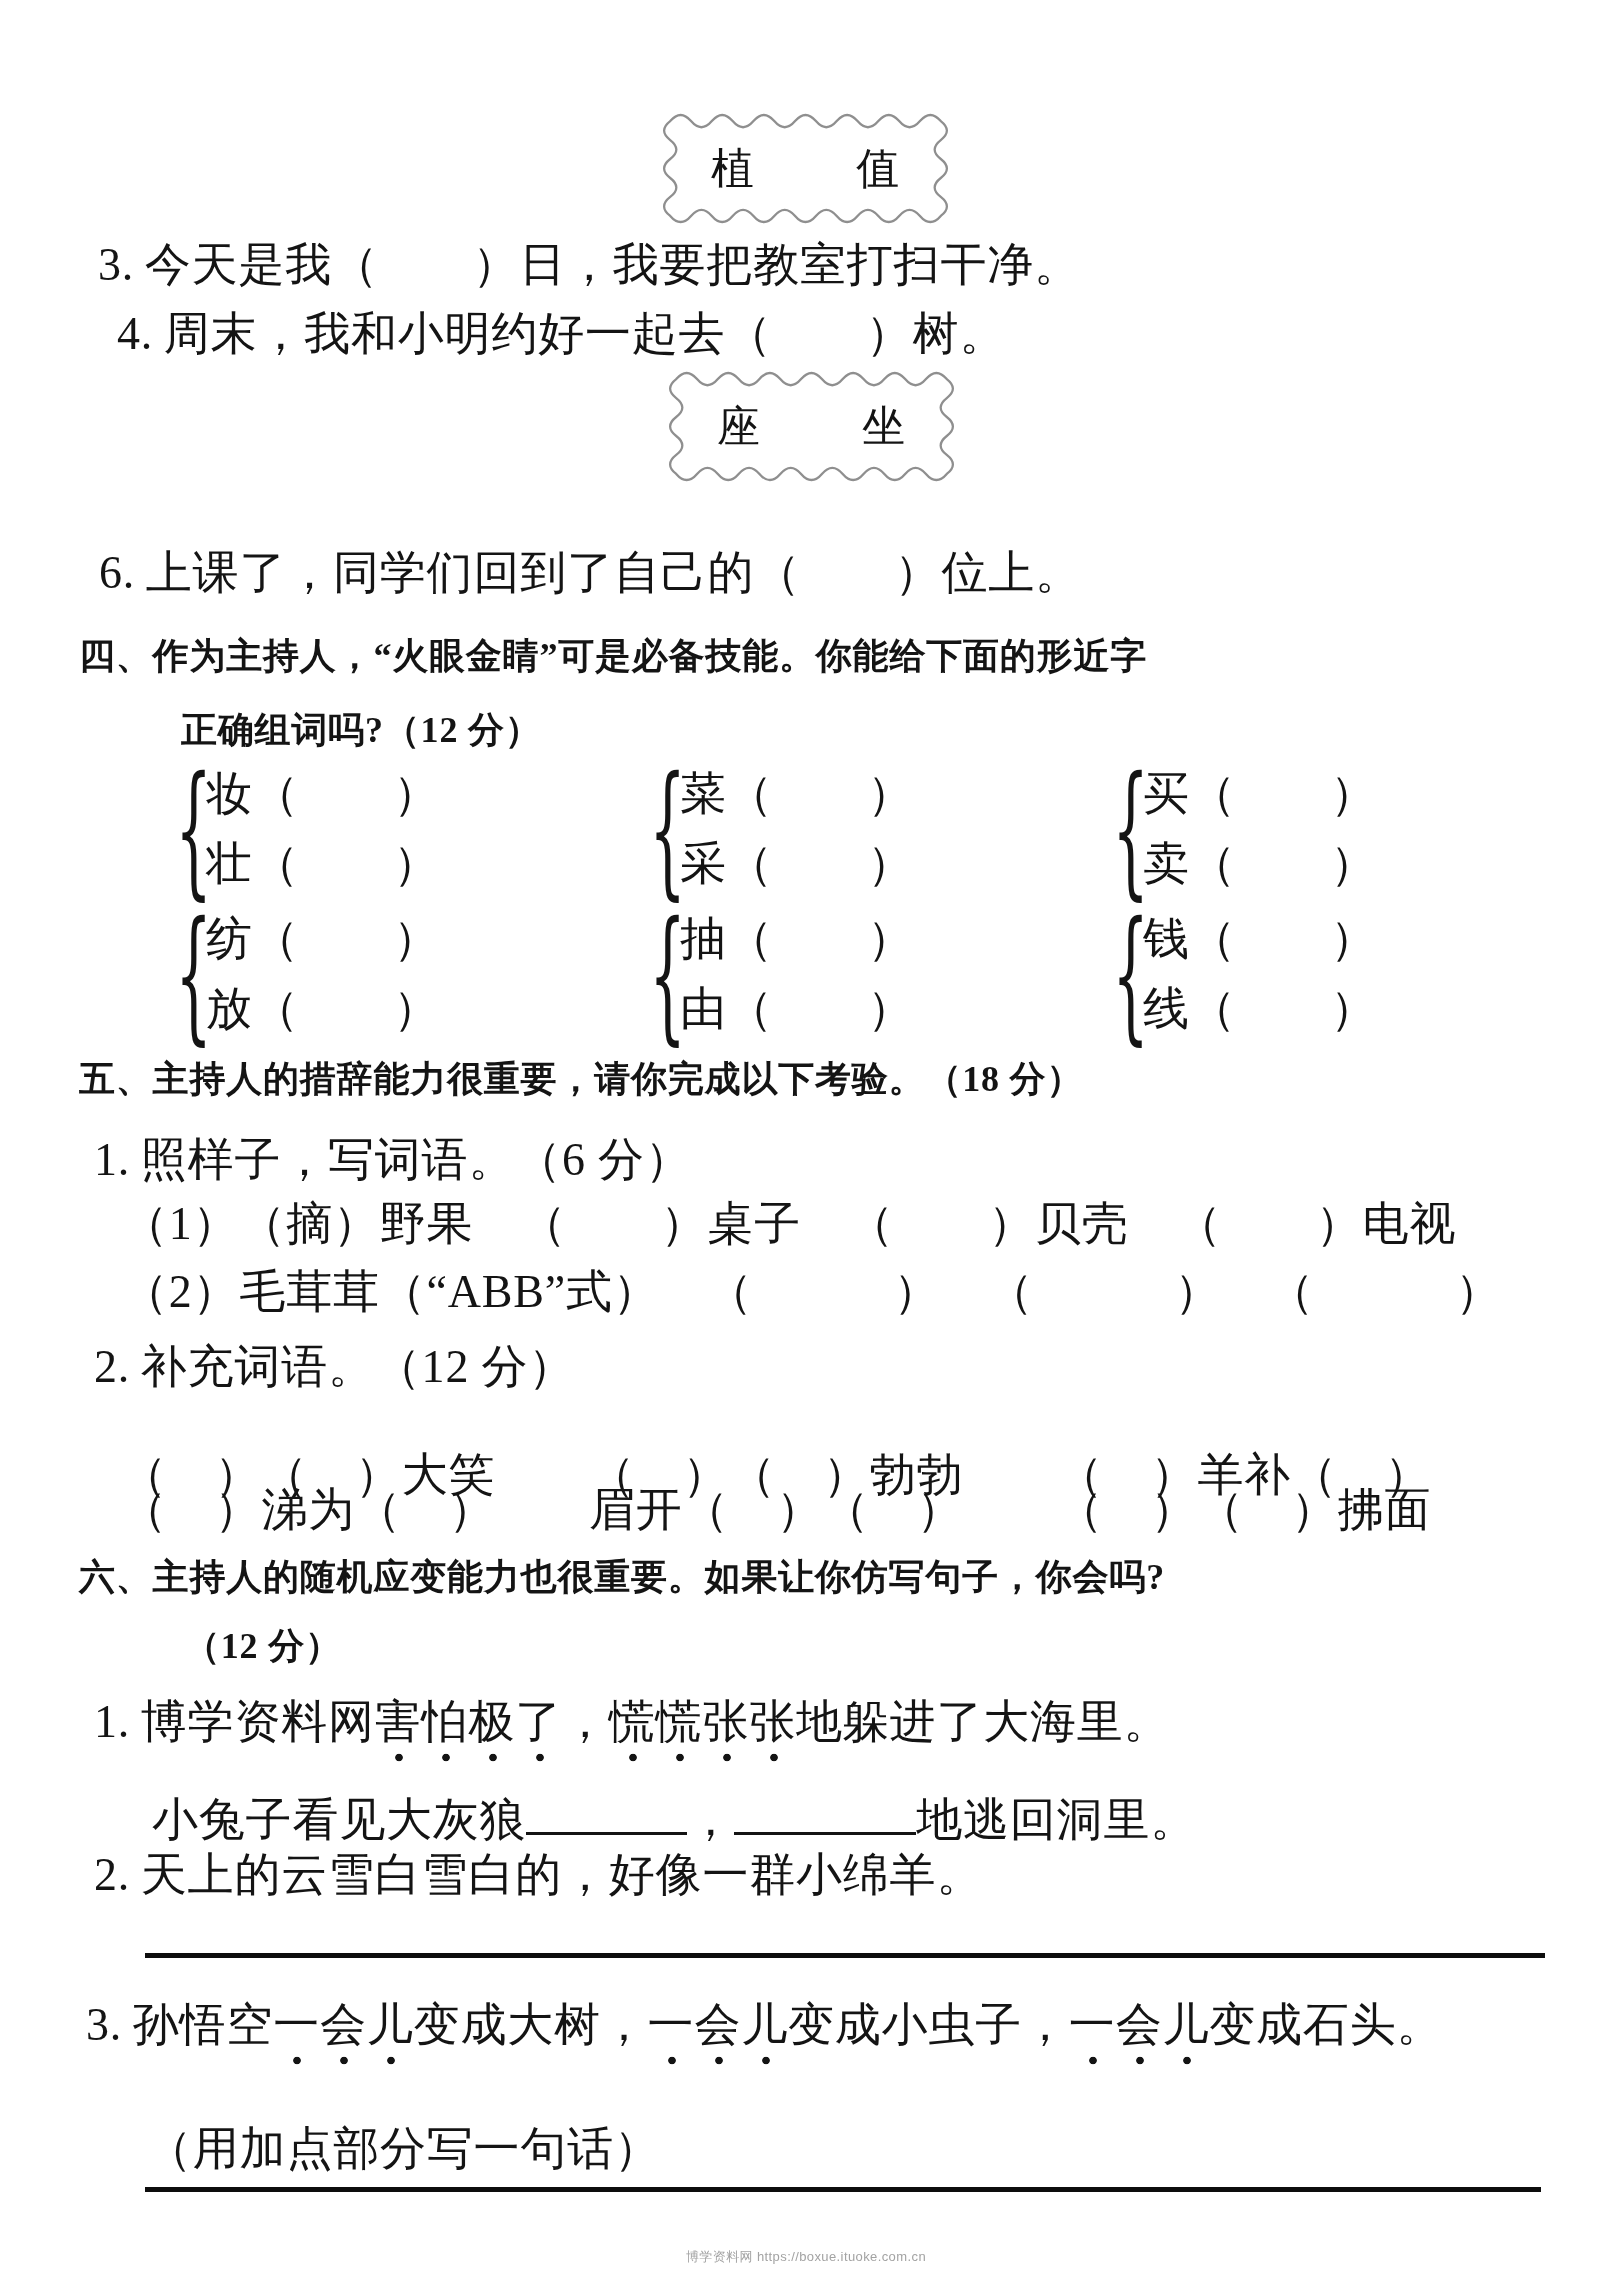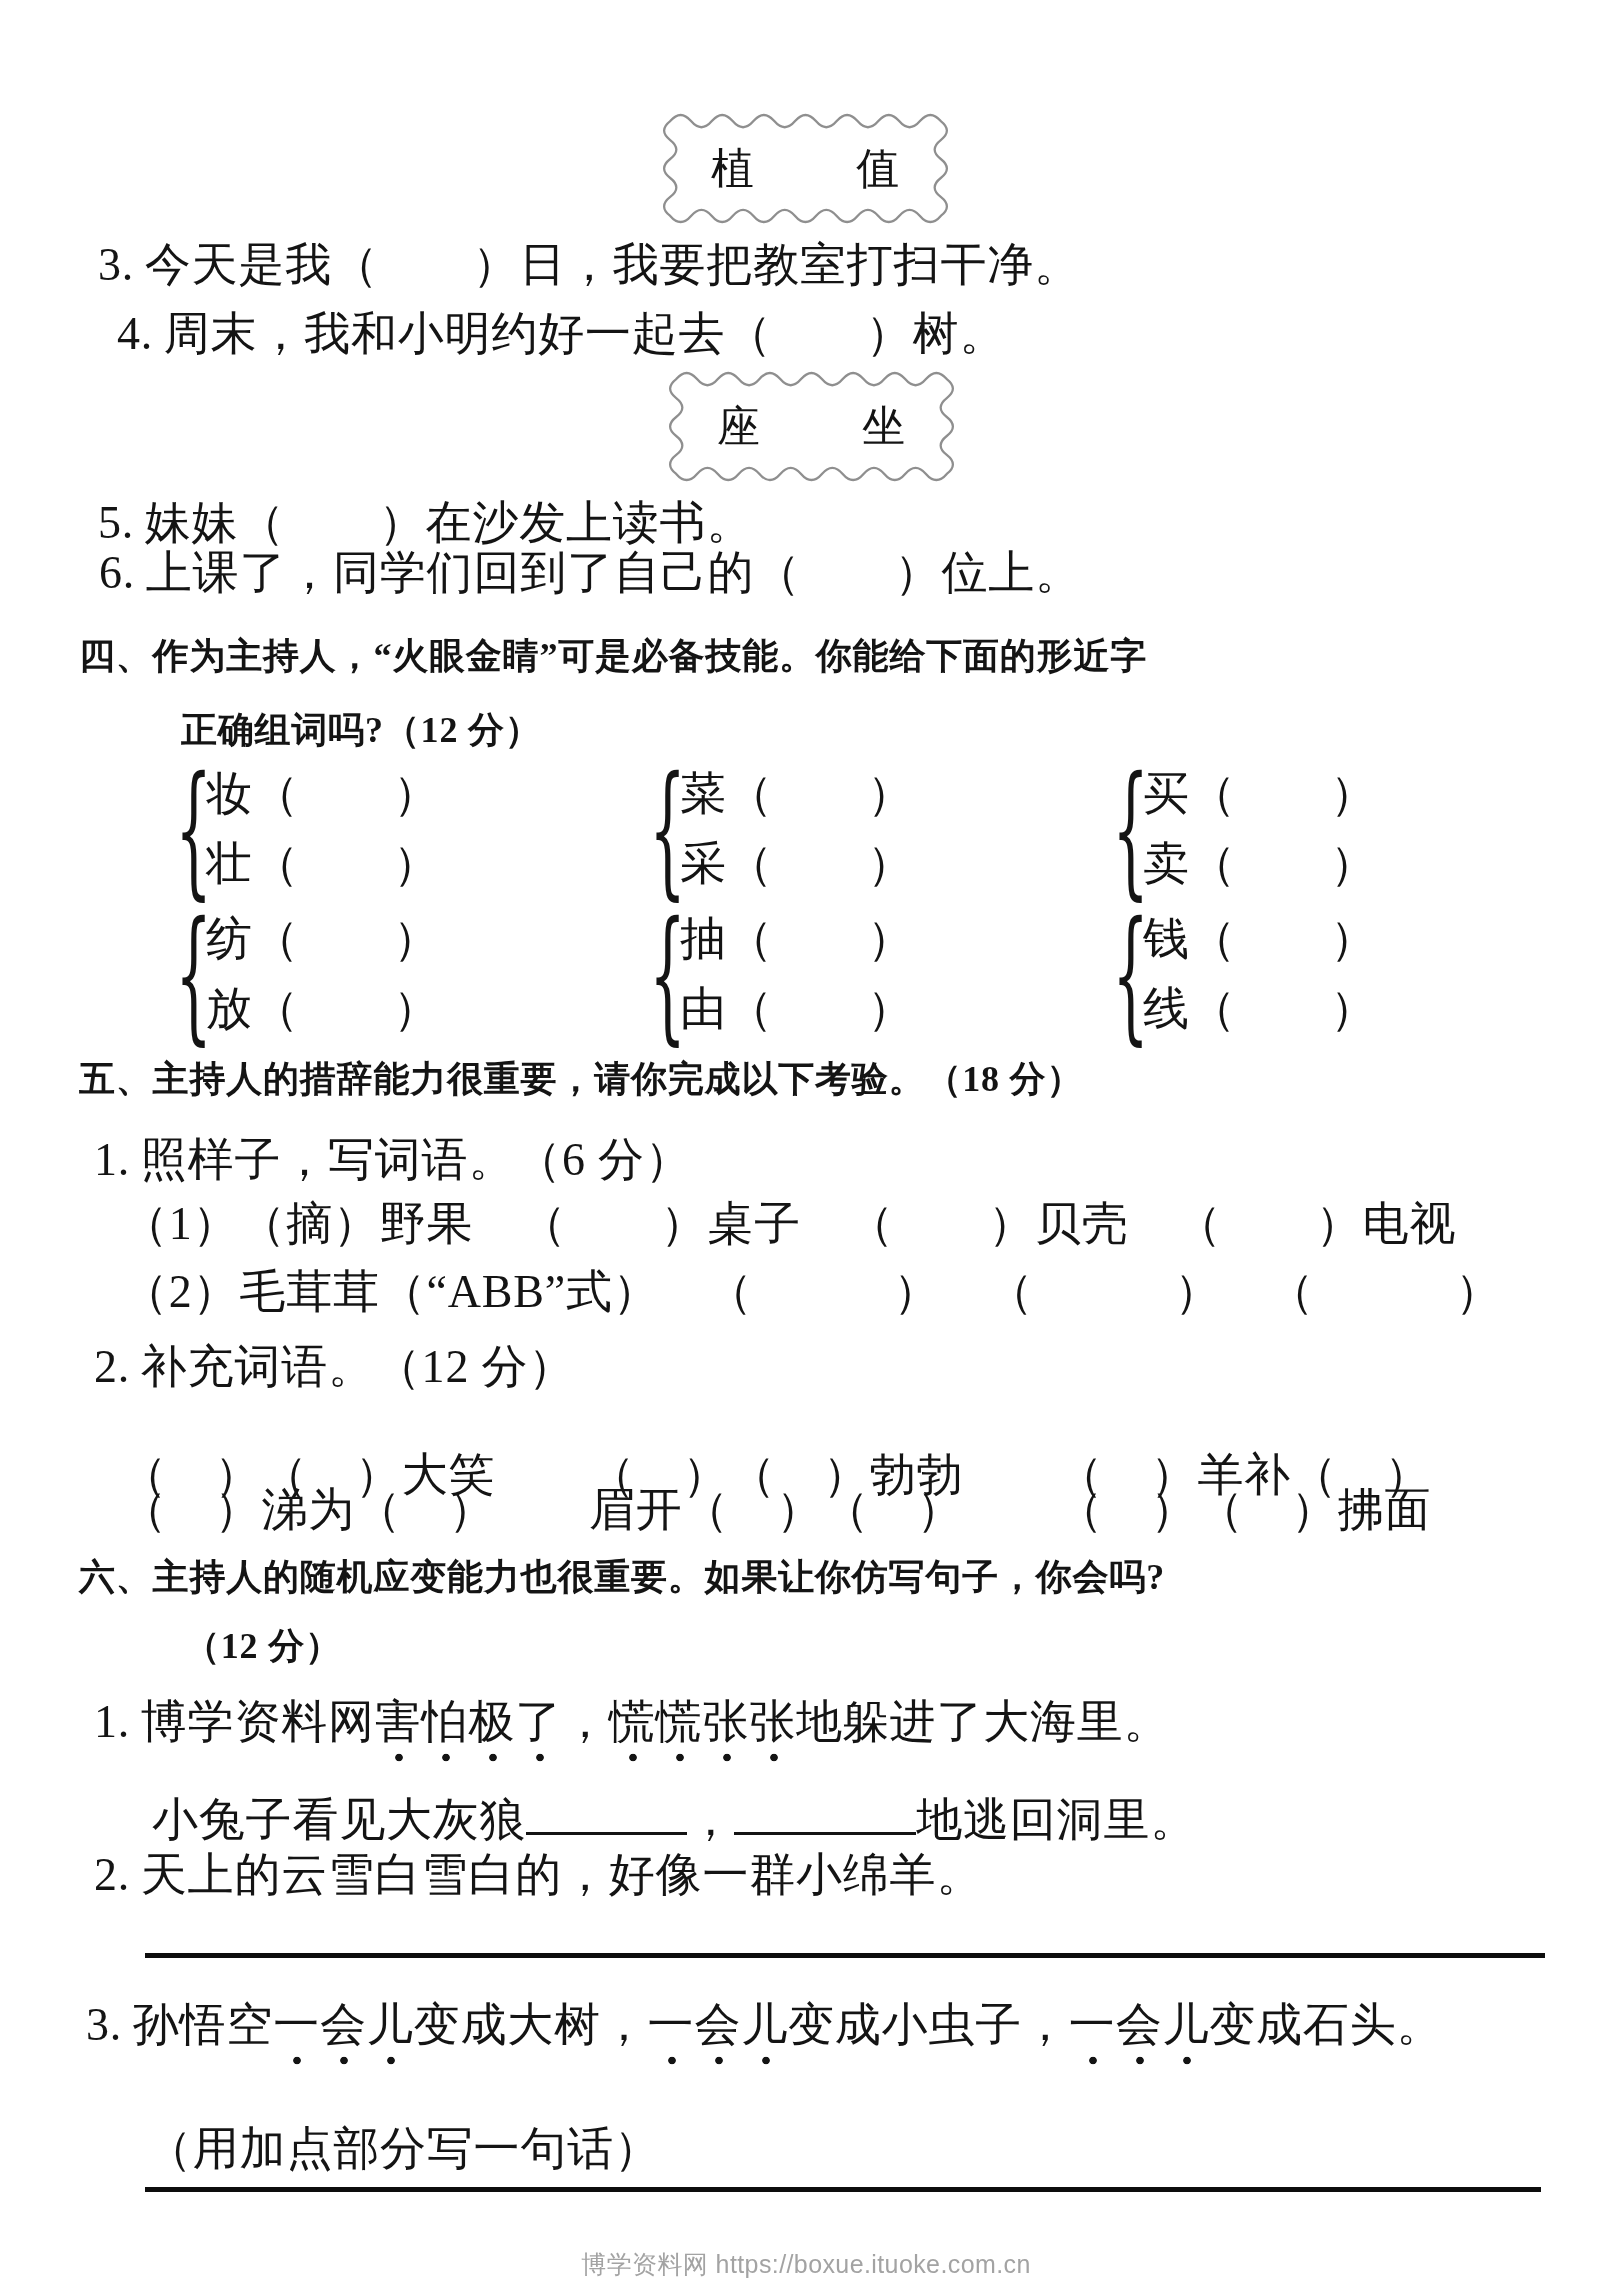--- a/index.html
+++ b/index.html
@@ -65,21 +65,21 @@
     vertical-align:baseline;
   }
   .bw1{width:161px;}
   .bw2{width:182px;}
   
   .answer-rule{height:0;border-top:5.4px solid var(--rule);}
   .footer{
     position:absolute;left:0;top:2248px;width:100%;
     text-align:center;
     font-family:"Liberation Sans","DejaVu Sans",sans-serif;
-    font-size:25px;color:var(--footer);letter-spacing:0.4px;
+    font-size:13px;color:var(--footer);letter-spacing:0.4px;
   }
 </style>
 </head>
 <body>
 
 <div class="page">
 
   <div class="wavy-box abs" style="left:664px;top:115px;">
     <svg class="wavy" width="283" height="107" viewBox="0 0 370 140">
         <path fill="none" stroke="#8f8f8f" stroke-width="3" stroke-linecap="round" d="M 8 8 q 13.615384615384615 -16 27.23076923076923 0 q 13.615384615384615 16 27.23076923076923 0 q 13.615384615384615 -16 27.23076923076923 0 q 13.615384615384615 16 27.23076923076923 0 q 13.615384615384615 -16 27.23076923076923 0 q 13.615384615384615 16 27.23076923076923 0 q 13.615384615384615 -16 27.23076923076923 0 q 13.615384615384615 16 27.23076923076923 0 q 13.615384615384615 -16 27.23076923076923 0 q 13.615384615384615 16 27.23076923076923 0 q 13.615384615384615 -16 27.23076923076923 0 q 13.615384615384615 16 27.23076923076923 0 q 13.615384615384615 -16 27.23076923076923 0 q 16 12.4 0 24.8 q -16 12.4 0 24.8 q 16 12.4 0 24.8 q -16 12.4 0 24.8 q 16 12.4 0 24.8 q -13.615384615384615 16 -27.23076923076923 0 q -13.615384615384615 -16 -27.23076923076923 0 q -13.615384615384615 16 -27.23076923076923 0 q -13.615384615384615 -16 -27.23076923076923 0 q -13.615384615384615 16 -27.23076923076923 0 q -13.615384615384615 -16 -27.23076923076923 0 q -13.615384615384615 16 -27.23076923076923 0 q -13.615384615384615 -16 -27.23076923076923 0 q -13.615384615384615 16 -27.23076923076923 0 q -13.615384615384615 -16 -27.23076923076923 0 q -13.615384615384615 16 -27.23076923076923 0 q -13.615384615384615 -16 -27.23076923076923 0 q -13.615384615384615 16 -27.23076923076923 0 q -16 -12.4 0 -24.8 q 16 -12.4 0 -24.8 q -16 -12.4 0 -24.8 q 16 -12.4 0 -24.8 q -16 -12.4 0 -24.8 Z"></path>
@@ -100,23 +100,20 @@
   <div class="wavy-box abs" style="left:670px;top:373px;">
     <svg class="wavy" width="283" height="107" viewBox="0 0 370 140">
         <path fill="none" stroke="#8f8f8f" stroke-width="3" stroke-linecap="round" d="M 8 8 q 13.615384615384615 -16 27.23076923076923 0 q 13.615384615384615 16 27.23076923076923 0 q 13.615384615384615 -16 27.23076923076923 0 q 13.615384615384615 16 27.23076923076923 0 q 13.615384615384615 -16 27.23076923076923 0 q 13.615384615384615 16 27.23076923076923 0 q 13.615384615384615 -16 27.23076923076923 0 q 13.615384615384615 16 27.23076923076923 0 q 13.615384615384615 -16 27.23076923076923 0 q 13.615384615384615 16 27.23076923076923 0 q 13.615384615384615 -16 27.23076923076923 0 q 13.615384615384615 16 27.23076923076923 0 q 13.615384615384615 -16 27.23076923076923 0 q 16 12.4 0 24.8 q -16 12.4 0 24.8 q 16 12.4 0 24.8 q -16 12.4 0 24.8 q 16 12.4 0 24.8 q -13.615384615384615 16 -27.23076923076923 0 q -13.615384615384615 -16 -27.23076923076923 0 q -13.615384615384615 16 -27.23076923076923 0 q -13.615384615384615 -16 -27.23076923076923 0 q -13.615384615384615 16 -27.23076923076923 0 q -13.615384615384615 -16 -27.23076923076923 0 q -13.615384615384615 16 -27.23076923076923 0 q -13.615384615384615 -16 -27.23076923076923 0 q -13.615384615384615 16 -27.23076923076923 0 q -13.615384615384615 -16 -27.23076923076923 0 q -13.615384615384615 16 -27.23076923076923 0 q -13.615384615384615 -16 -27.23076923076923 0 q -13.615384615384615 16 -27.23076923076923 0 q -16 -12.4 0 -24.8 q 16 -12.4 0 -24.8 q -16 -12.4 0 -24.8 q 16 -12.4 0 -24.8 q -16 -12.4 0 -24.8 Z"></path>
       </svg>
     <div class="wb-chars">
       <span>座</span>
       <span>坐</span>
     </div>
   </div>
 
-  <div class="line abs" style="left:98px;top:494px;">
-    <span class="num">5.</span><span>妹妹（　　）在沙发上读书。</span>
-  </div>
   <div class="line abs" style="left:99px;top:544px;">
     <span class="num">6.</span><span>上课了，同学们回到了自己的（　　）位上。</span>
   </div>
 
   <div class="line hdr abs" style="left:79px;top:634px;">四、作为主持人，“火眼金睛”可是必备技能。你能给下面的形近字</div>
   <div class="line hdr abs" style="left:181px;top:708px;">正确组词吗?（12 分）</div>
 
   <div class="pairs-grid abs" style="left:162px;top:759px;width:1393px;">
     <div class="pair-group">
       <span class="brace">{</span>

